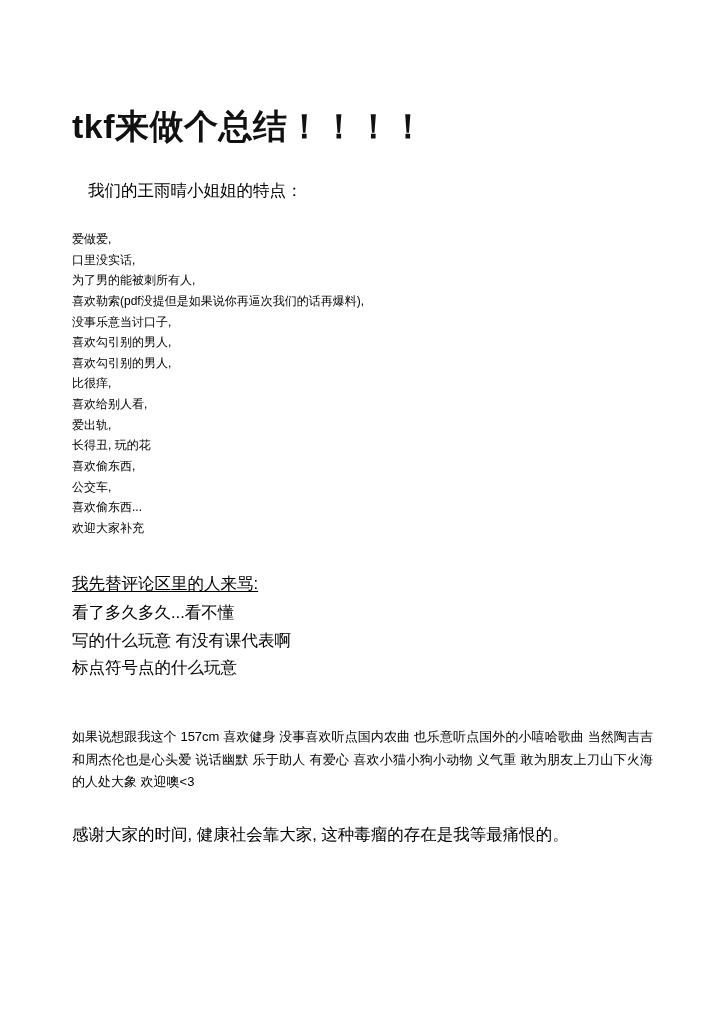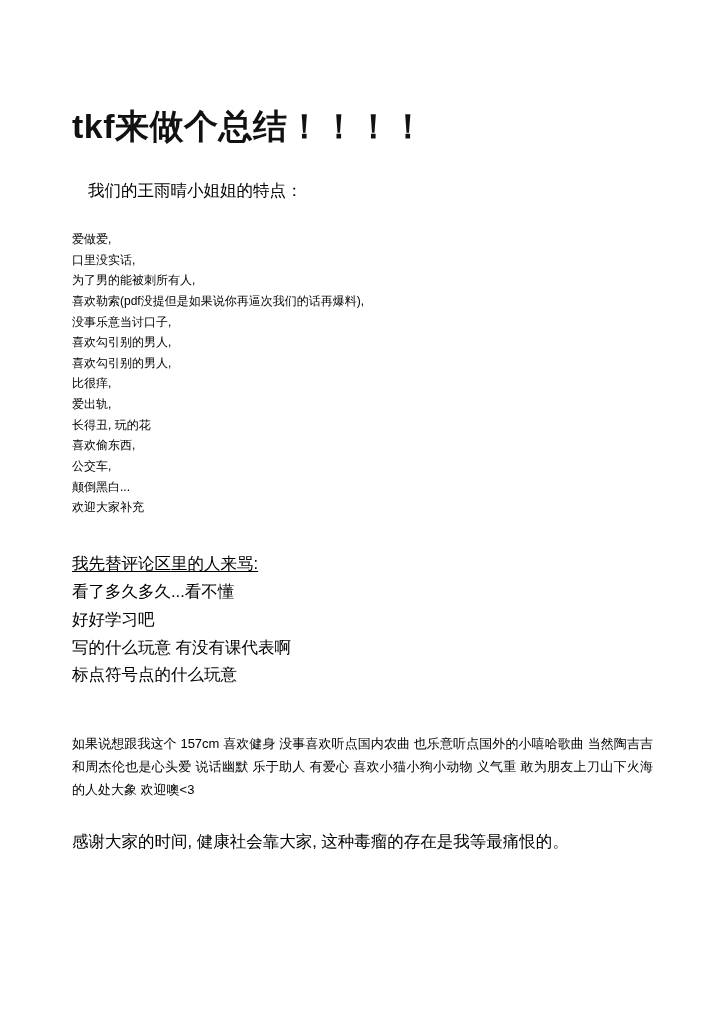--- a/index.html
+++ b/index.html
@@ -82,35 +82,35 @@
 
   <div class="trait-list">
     <div>爱做爱,</div>
     <div>口里没实话,</div>
     <div>为了男的能被刺所有人,</div>
     <div>喜欢勒索(pdf没提但是如果说你再逼次我们的话再爆料),</div>
     <div>没事乐意当讨口子,</div>
     <div>喜欢勾引别的男人,</div>
     <div>喜欢勾引别的男人,</div>
     <div>比很痒,</div>
+    <div>喜欢给别人看,</div>
     <div>爱出轨,</div>
     <div>长得丑, 玩的花</div>
     <div>喜欢偷东西,</div>
     <div>公交车,</div>
-    <div>颠倒黑白...</div>
+    <div>喜欢偷东西...</div>
     <div>欢迎大家补充</div>
   </div>
 
   <div>
     <span class="section-heading">我先替评论区里的人来骂:</span>
   </div>
 
   <div class="quote-list">
     <div>看了多久多久...看不懂</div>
-    <div>好好学习吧</div>
     <div>写的什么玩意 有没有课代表啊</div>
     <div>标点符号点的什么玩意</div>
   </div>
 
   <p class="para">如果说想跟我这个 157cm 喜欢健身 没事喜欢听点国内农曲 也乐意听点国外的小嘻哈歌曲 当然陶吉吉和周杰伦也是心头爱 说话幽默 乐于助人 有爱心 喜欢小猫小狗小动物 义气重 敢为朋友上刀山下火海 的人处大象 欢迎噢&lt;3</p>
 
   <p class="closing">感谢大家的时间, 健康社会靠大家, 这种毒瘤的存在是我等最痛恨的。</p>
 
 </div>
 

